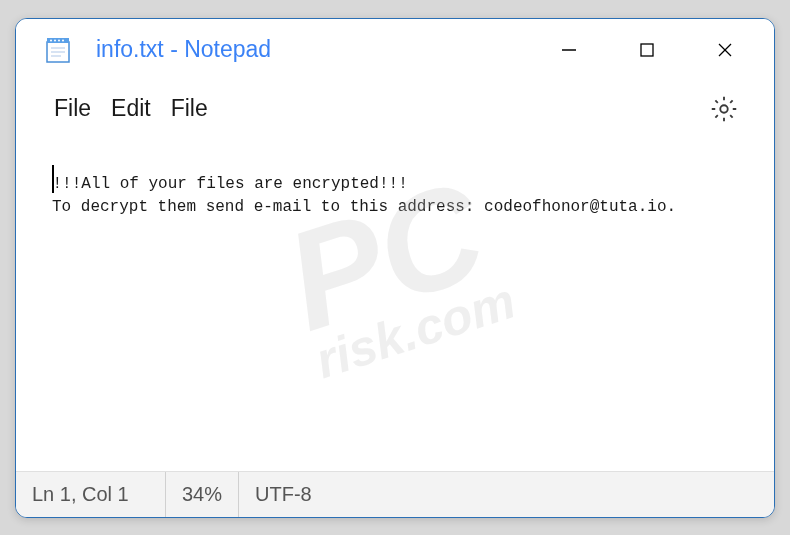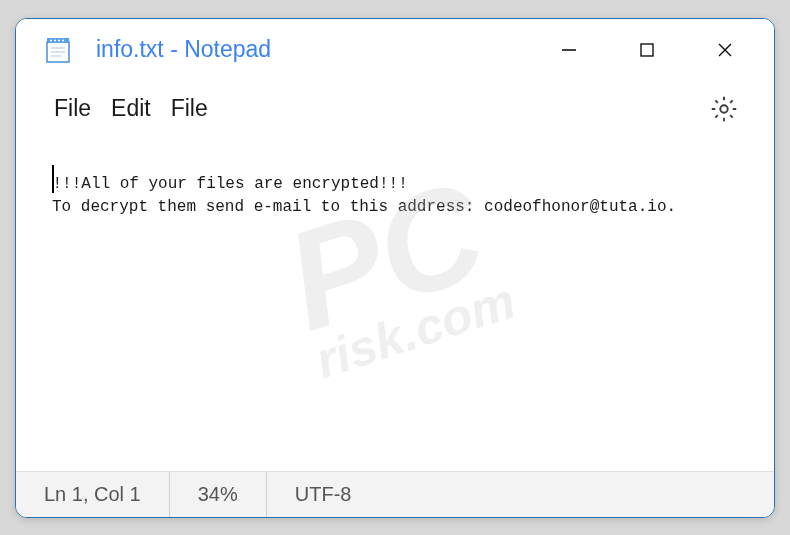--- a/index.html
+++ b/index.html
@@ -97,21 +97,21 @@
     .statusbar {
       height: 46px;
       background: #f3f3f3;
       border-top: 1px solid #e0e0e0;
       display: flex;
       align-items: center;
       font-size: 20px;
       color: #555;
     }
     .status-cell {
-      padding: 0 28px;
+      padding: 0 16px;
       border-right: 1px solid #d0d0d0;
       height: 100%;
       display: flex;
       align-items: center;
     }
     .status-cell:last-child { border-right: none; }
     .status-cell.wide { flex: 0 0 auto; min-width: 150px; }
     .cursor-caret {
       display: inline-block;
       width: 1.5px;

